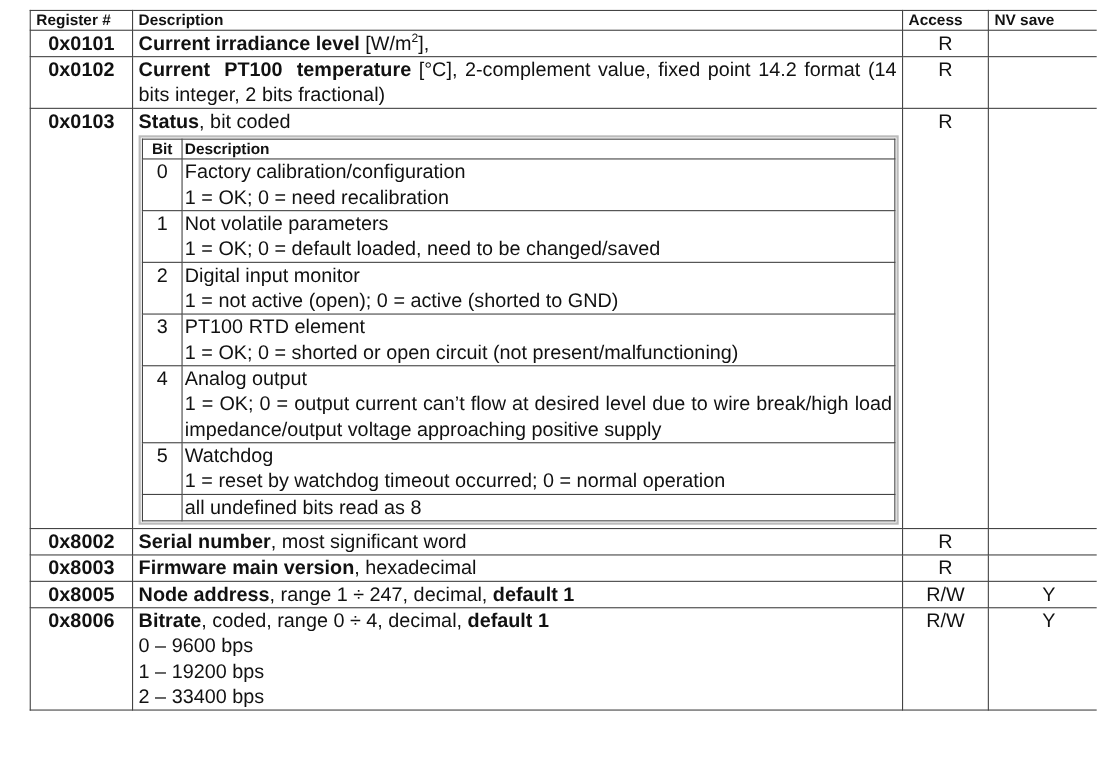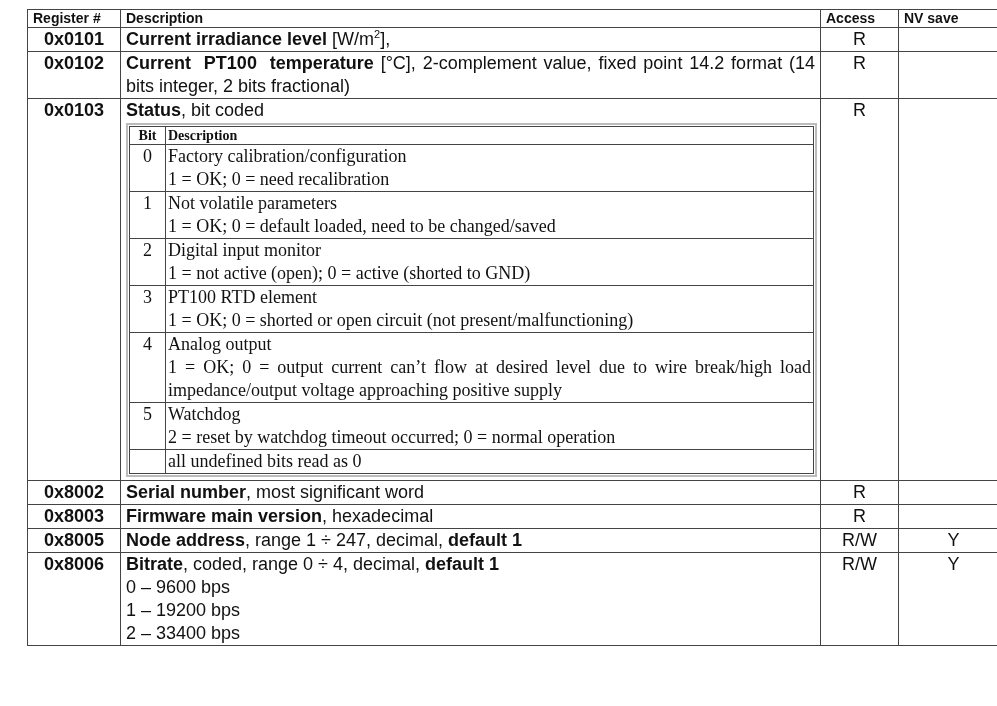--- a/index.html
+++ b/index.html
@@ -12,21 +12,21 @@
   th.c-reg, th.c-acc, th.c-nv { text-align:center; }
   col.w-reg { width:93px; } col.w-desc { width:700px; } col.w-acc { width:78px; } col.w-nv { width:110px; }
   td { font-size:18px; line-height:23px; }
   td.reg { font-weight:bold; text-align:center; }
   td.acc, td.nv { text-align:center; }
   td.desc { text-align:justify; padding-right:6px; }
   b { font-weight:bold; }
   sup { font-size:11px; line-height:0; }
   .inner-wrap { margin:1px 0 3px 0; padding:1px; border:2px solid #bbb; width:685px; }
   table.bits { width:100%; border-collapse:collapse; table-layout:fixed; }
-  table.bits td, table.bits th { border:1.5px solid #444; padding:0 2px;font-family:Liberation Serif, serif; }
+  table.bits td, table.bits th { border:1.5px solid #444; padding:0 2px; }
   table.bits th { font-size:14px; height:17px; line-height:17px; font-weight:bold; text-align:left; }
   table.bits th.bit { text-align:center; }
   table.bits td.bitn { text-align:center; }
   table.bits td { font-size:18px; line-height:23px; }
   col.w-bit { width:36px; }
   .line { display:block; }
 </style>
 </head>
 <body>
 
@@ -103,27 +103,27 @@
             <td class="bitn">4</td>
             <td style="text-align:justify">
                     <span class="line">Analog output</span>
                     <span class="line" style="text-align:justify">1 = OK; 0 = output current can’t flow at desired level due to wire break/high load impedance/output voltage approaching positive supply</span>
                   </td>
           </tr>
           <tr>
             <td class="bitn">5</td>
             <td>
                     <span class="line">Watchdog</span>
-                    <span class="line">2 = reset by watchdog timeout occurred; 0 = normal operation</span>
+                    <span class="line">1 = reset by watchdog timeout occurred; 0 = normal operation</span>
                   </td>
           </tr>
           <tr>
             <td class="bitn"></td>
             <td>
-                    <span class="line">all undefined bits read as 0</span>
+                    <span class="line">all undefined bits read as 8</span>
                   </td>
           </tr>
         </tbody>
             </table>
       </div>
     </td>
     <td class="acc">R</td>
     <td class="nv"></td>
   </tr>
   <tr>

